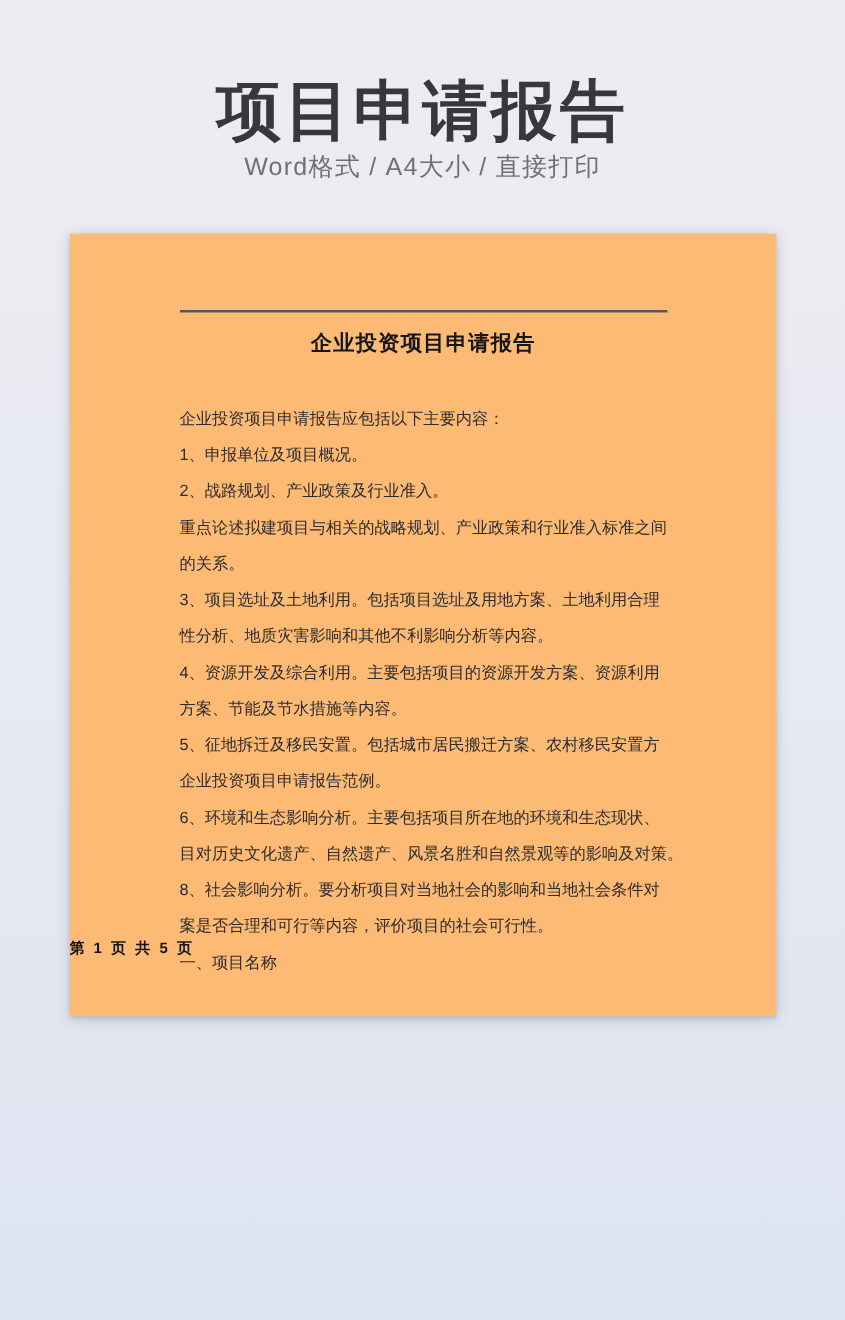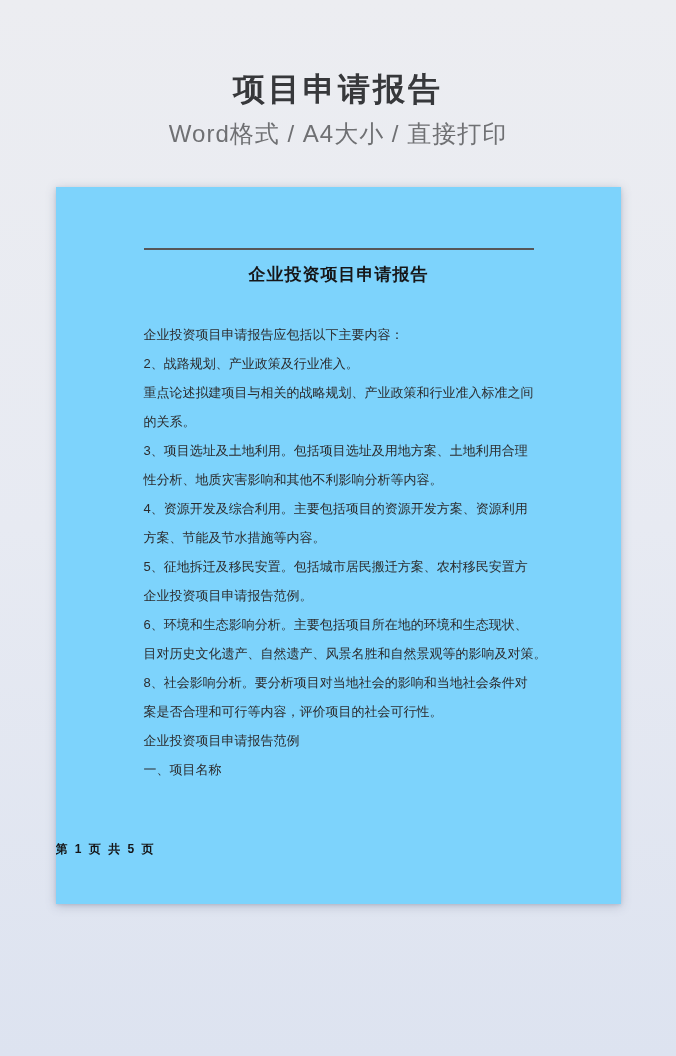--- a/index.html
+++ b/index.html
@@ -8,44 +8,44 @@
     height: 1056px;
     overflow: hidden;
     background: linear-gradient(180deg, #ecedf1 0%, #e7eaf2 50%, #dde3f0 100%);
     font-family: "Liberation Sans", "DejaVu Sans", sans-serif;
   }
 
   
   .hero { padding-top: 64px; text-align: center; }
   .hero-title {
     margin: 0;
-    font-size: 32px;
+    font-size: 52px;
     line-height: 50px;
     font-weight: 700;
     letter-spacing: 3px;
     color: #37383b;
   }
   .hero-subtitle {
     margin: 4px 0 0 0;
-    font-size: 24px;
+    font-size: 20px;
     line-height: 32px;
     font-weight: 400;
     letter-spacing: 1px;
     color: #6f7073;
   }
 
   
   .page {
     position: relative;
     box-sizing: border-box;
     width: 565px;
-    height: 717px;
+    height: 626px;
     margin: 37px auto 0 auto;
     padding: 0 87px 0 88px;
-    background: #7dd3fc;
+    background: #fdba74;
     box-shadow: 0 2px 10px rgba(90, 100, 130, 0.30), 0 1px 3px rgba(90, 100, 130, 0.18);
     overflow: hidden;
   }
   .doc-rule {
     margin-top: 61px;
     border-top: 2px solid #565658;
     height: 0;
   }
   .doc-title {
     margin: 13px 0 0 0;
@@ -84,30 +84,30 @@
 <header class="hero">
   <h1 class="hero-title">项目申请报告</h1>
   <p class="hero-subtitle">Word格式 / A4大小 / 直接打印</p>
 </header>
 
 <section class="page">
   <div class="doc-rule"></div>
   <h2 class="doc-title">企业投资项目申请报告</h2>
   <div class="doc-body" id="doc-body">
       <p class="doc-line">企业投资项目申请报告应包括以下主要内容：</p>
+      <p class="doc-line">1、申报单位及项目概况。</p>
       <p class="doc-line">2、战路规划、产业政策及行业准入。</p>
       <p class="doc-line">重点论述拟建项目与相关的战略规划、产业政策和行业准入标准之间</p>
       <p class="doc-line">的关系。</p>
       <p class="doc-line">3、项目选址及土地利用。包括项目选址及用地方案、土地利用合理</p>
       <p class="doc-line">性分析、地质灾害影响和其他不利影响分析等内容。</p>
       <p class="doc-line">4、资源开发及综合利用。主要包括项目的资源开发方案、资源利用</p>
       <p class="doc-line">方案、节能及节水措施等内容。</p>
       <p class="doc-line">5、征地拆迁及移民安置。包括城市居民搬迁方案、农村移民安置方</p>
       <p class="doc-line">企业投资项目申请报告范例。</p>
       <p class="doc-line">6、环境和生态影响分析。主要包括项目所在地的环境和生态现状、</p>
       <p class="doc-line">目对历史文化遗产、自然遗产、风景名胜和自然景观等的影响及对策。</p>
       <p class="doc-line">8、社会影响分析。要分析项目对当地社会的影响和当地社会条件对</p>
       <p class="doc-line">案是否合理和可行等内容，评价项目的社会可行性。</p>
-      <p class="doc-line">企业投资项目申请报告范例</p>
       <p class="doc-line">一、项目名称</p>
     </div>
   <div class="doc-footer">第 1 页 共 5 页</div>
 </section>
 
 </body></html>

